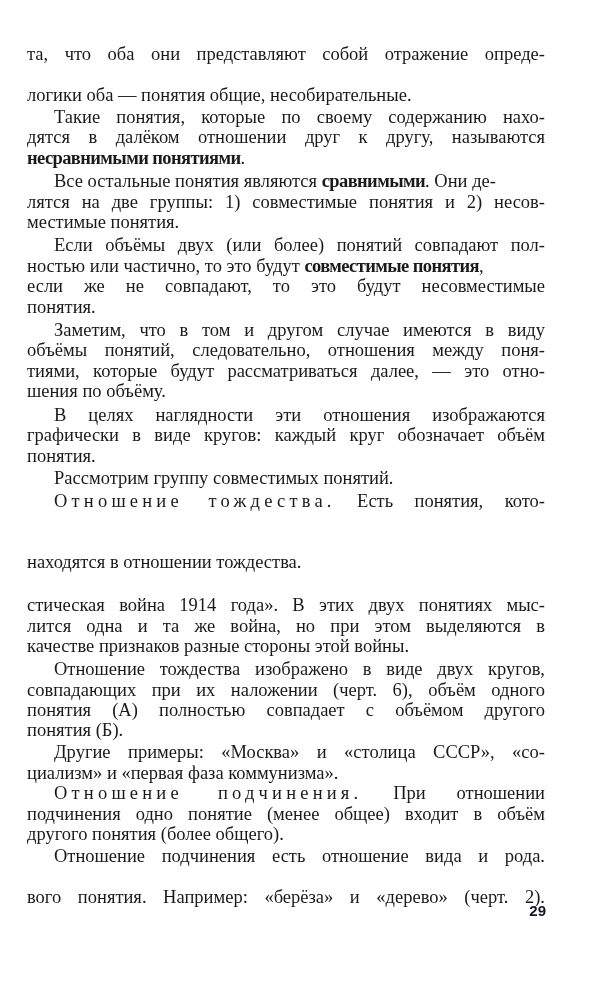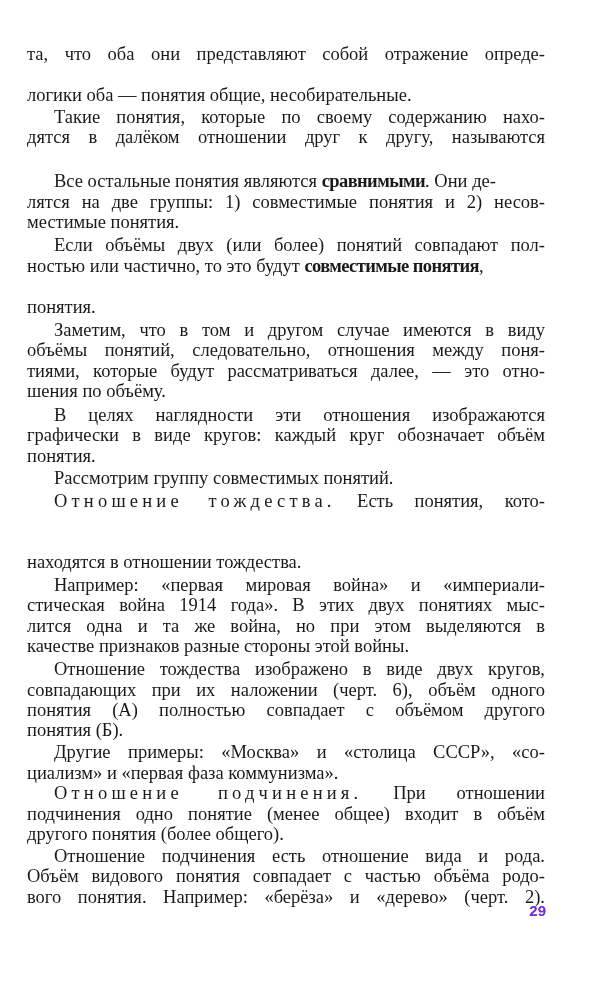--- a/index.html
+++ b/index.html
@@ -18,71 +18,71 @@
     text-align: justify; text-align-last: justify;
     overflow: hidden;
   }
   .line.indent { left: 54px; width: 491px; }
   .line.last { text-align: center; text-align-last: left; }
   .b { font-weight: bold; letter-spacing: -0.6px; }
   .sp { letter-spacing: 4.2px; margin-top: 31px; }
   .pagenum {
     position: absolute; left: 522px; top: 902px; width: 24px;
     font-family: "Liberation Sans", "DejaVu Sans", sans-serif;
-    font-weight: bold; font-size: 15px; text-align: right; color: #6d28d9;
+    font-weight: bold; font-size: 15px; text-align: right; color: #0f172a;
   }
 </style>
 </head>
 <body>
 
 <div class="page">
 
   <div class="line" style="top:44px">та, что оба они представляют собой отражение опреде-</div>
   <div class="line last" style="top:85px">логики оба — понятия общие, несобирательные.</div>
 
   <div class="line indent" style="top:107px">Такие понятия, которые по своему содержанию нахо-</div>
   <div class="line" style="top:127px">дятся в далёком отношении друг к другу, называются</div>
+  <div class="line last" style="top:148px"><span class="b">несравнимыми понятиями</span><span>.</span></div>
 
   <div class="line indent last" style="top:171px"><span>Все остальные понятия являются </span><span class="b">сравнимыми</span><span>. Они де-</span></div>
   <div class="line" style="top:192px">лятся на две группы: 1) совместимые понятия и 2) несов-</div>
   <div class="line last" style="top:212px">местимые понятия.</div>
 
   <div class="line indent" style="top:235px">Если объёмы двух (или более) понятий совпадают пол-</div>
   <div class="line last" style="top:256px"><span>ностью или частично, то это будут </span><span class="b">совместимые понятия</span><span>,</span></div>
+  <div class="line" style="top:276px">если же не совпадают, то это будут несовместимые</div>
   <div class="line last" style="top:297px">понятия.</div>
 
   <div class="line indent" style="top:320px">Заметим, что в том и другом случае имеются в виду</div>
   <div class="line" style="top:340px">объёмы понятий, следовательно, отношения между поня-</div>
   <div class="line" style="top:361px">тиями, которые будут рассматриваться далее, — это отно-</div>
   <div class="line last" style="top:381px">шения по объёму.</div>
 
   <div class="line indent" style="top:405px">В целях наглядности эти отношения изображаются</div>
   <div class="line" style="top:425px">графически в виде кругов: каждый круг обозначает объём</div>
   <div class="line last" style="top:446px">понятия.</div>
 
   <div class="line indent last" style="top:468px">Рассмотрим группу совместимых понятий.</div>
 
   <div class="line indent" style="top:491px"><span class="sp">Отношение тождества.</span><span> Есть понятия, кото-</span></div>
   <div class="line last" style="top:552px">находятся в отношении тождества.</div>
 
-  <div class="line indent" style="top:575px">Например: «первая мировая война» и «империали-</div>
   <div class="line" style="top:595px">стическая война 1914 года». В этих двух понятиях мыс-</div>
   <div class="line" style="top:616px">лится одна и та же война, но при этом выделяются в</div>
   <div class="line last" style="top:636px">качестве признаков разные стороны этой войны.</div>
 
   <div class="line indent" style="top:659px">Отношение тождества изображено в виде двух кругов,</div>
   <div class="line" style="top:680px">совпадающих при их наложении (черт. 6), объём одного</div>
   <div class="line" style="top:700px">понятия (А) полностью совпадает с объёмом другого</div>
   <div class="line last" style="top:720px">понятия (Б).</div>
 
   <div class="line indent" style="top:742px">Другие примеры: «Москва» и «столица СССР», «со-</div>
   <div class="line last" style="top:763px">циализм» и «первая фаза коммунизма».</div>
 
   <div class="line indent" style="top:783px"><span class="sp">Отношение подчинения.</span><span> При отношении</span></div>
   <div class="line" style="top:804px">подчинения одно понятие (менее общее) входит в объём</div>
   <div class="line last" style="top:824px">другого понятия (более общего).</div>
 
   <div class="line indent" style="top:846px">Отношение подчинения есть отношение вида и рода.</div>
-  <div class="line" style="top:866px">Объём видового понятия совпадает с частью объёма родо-</div>
   <div class="line" style="top:887px">вого понятия. Например: «берёза» и «дерево» (черт. 2).</div>
 
   <div class="pagenum">29</div>
 </div>
 
 </body></html>

